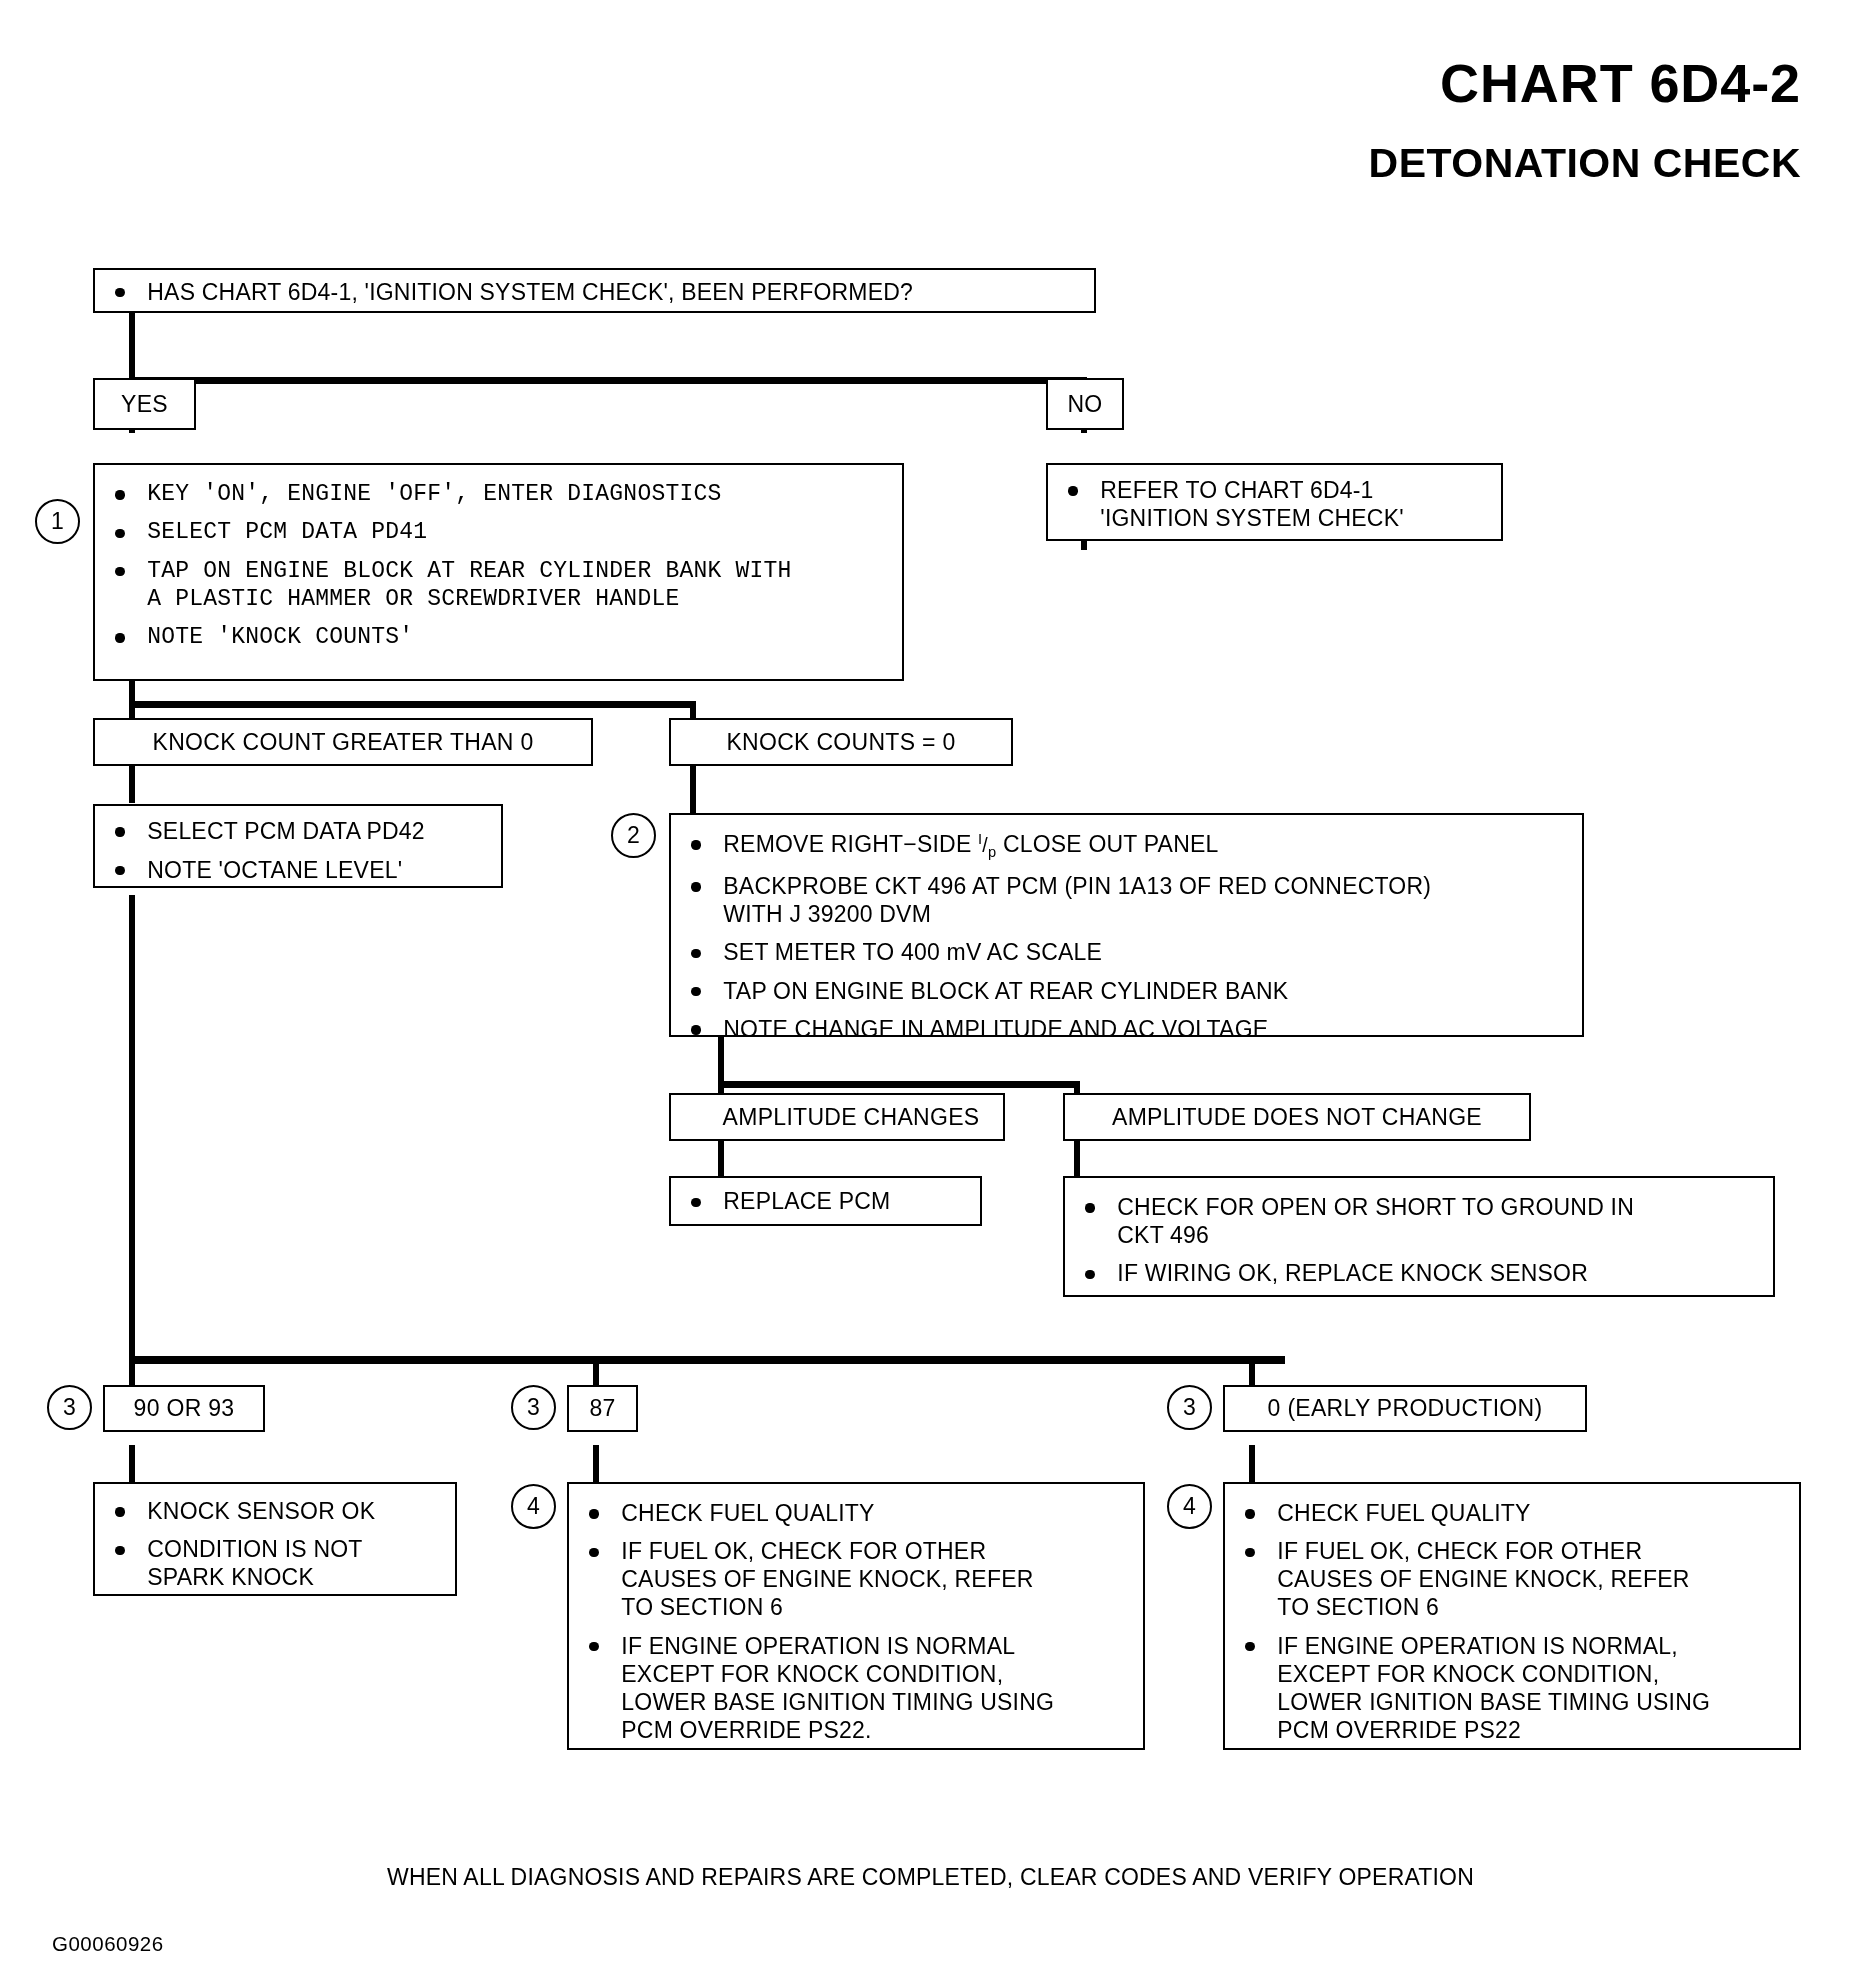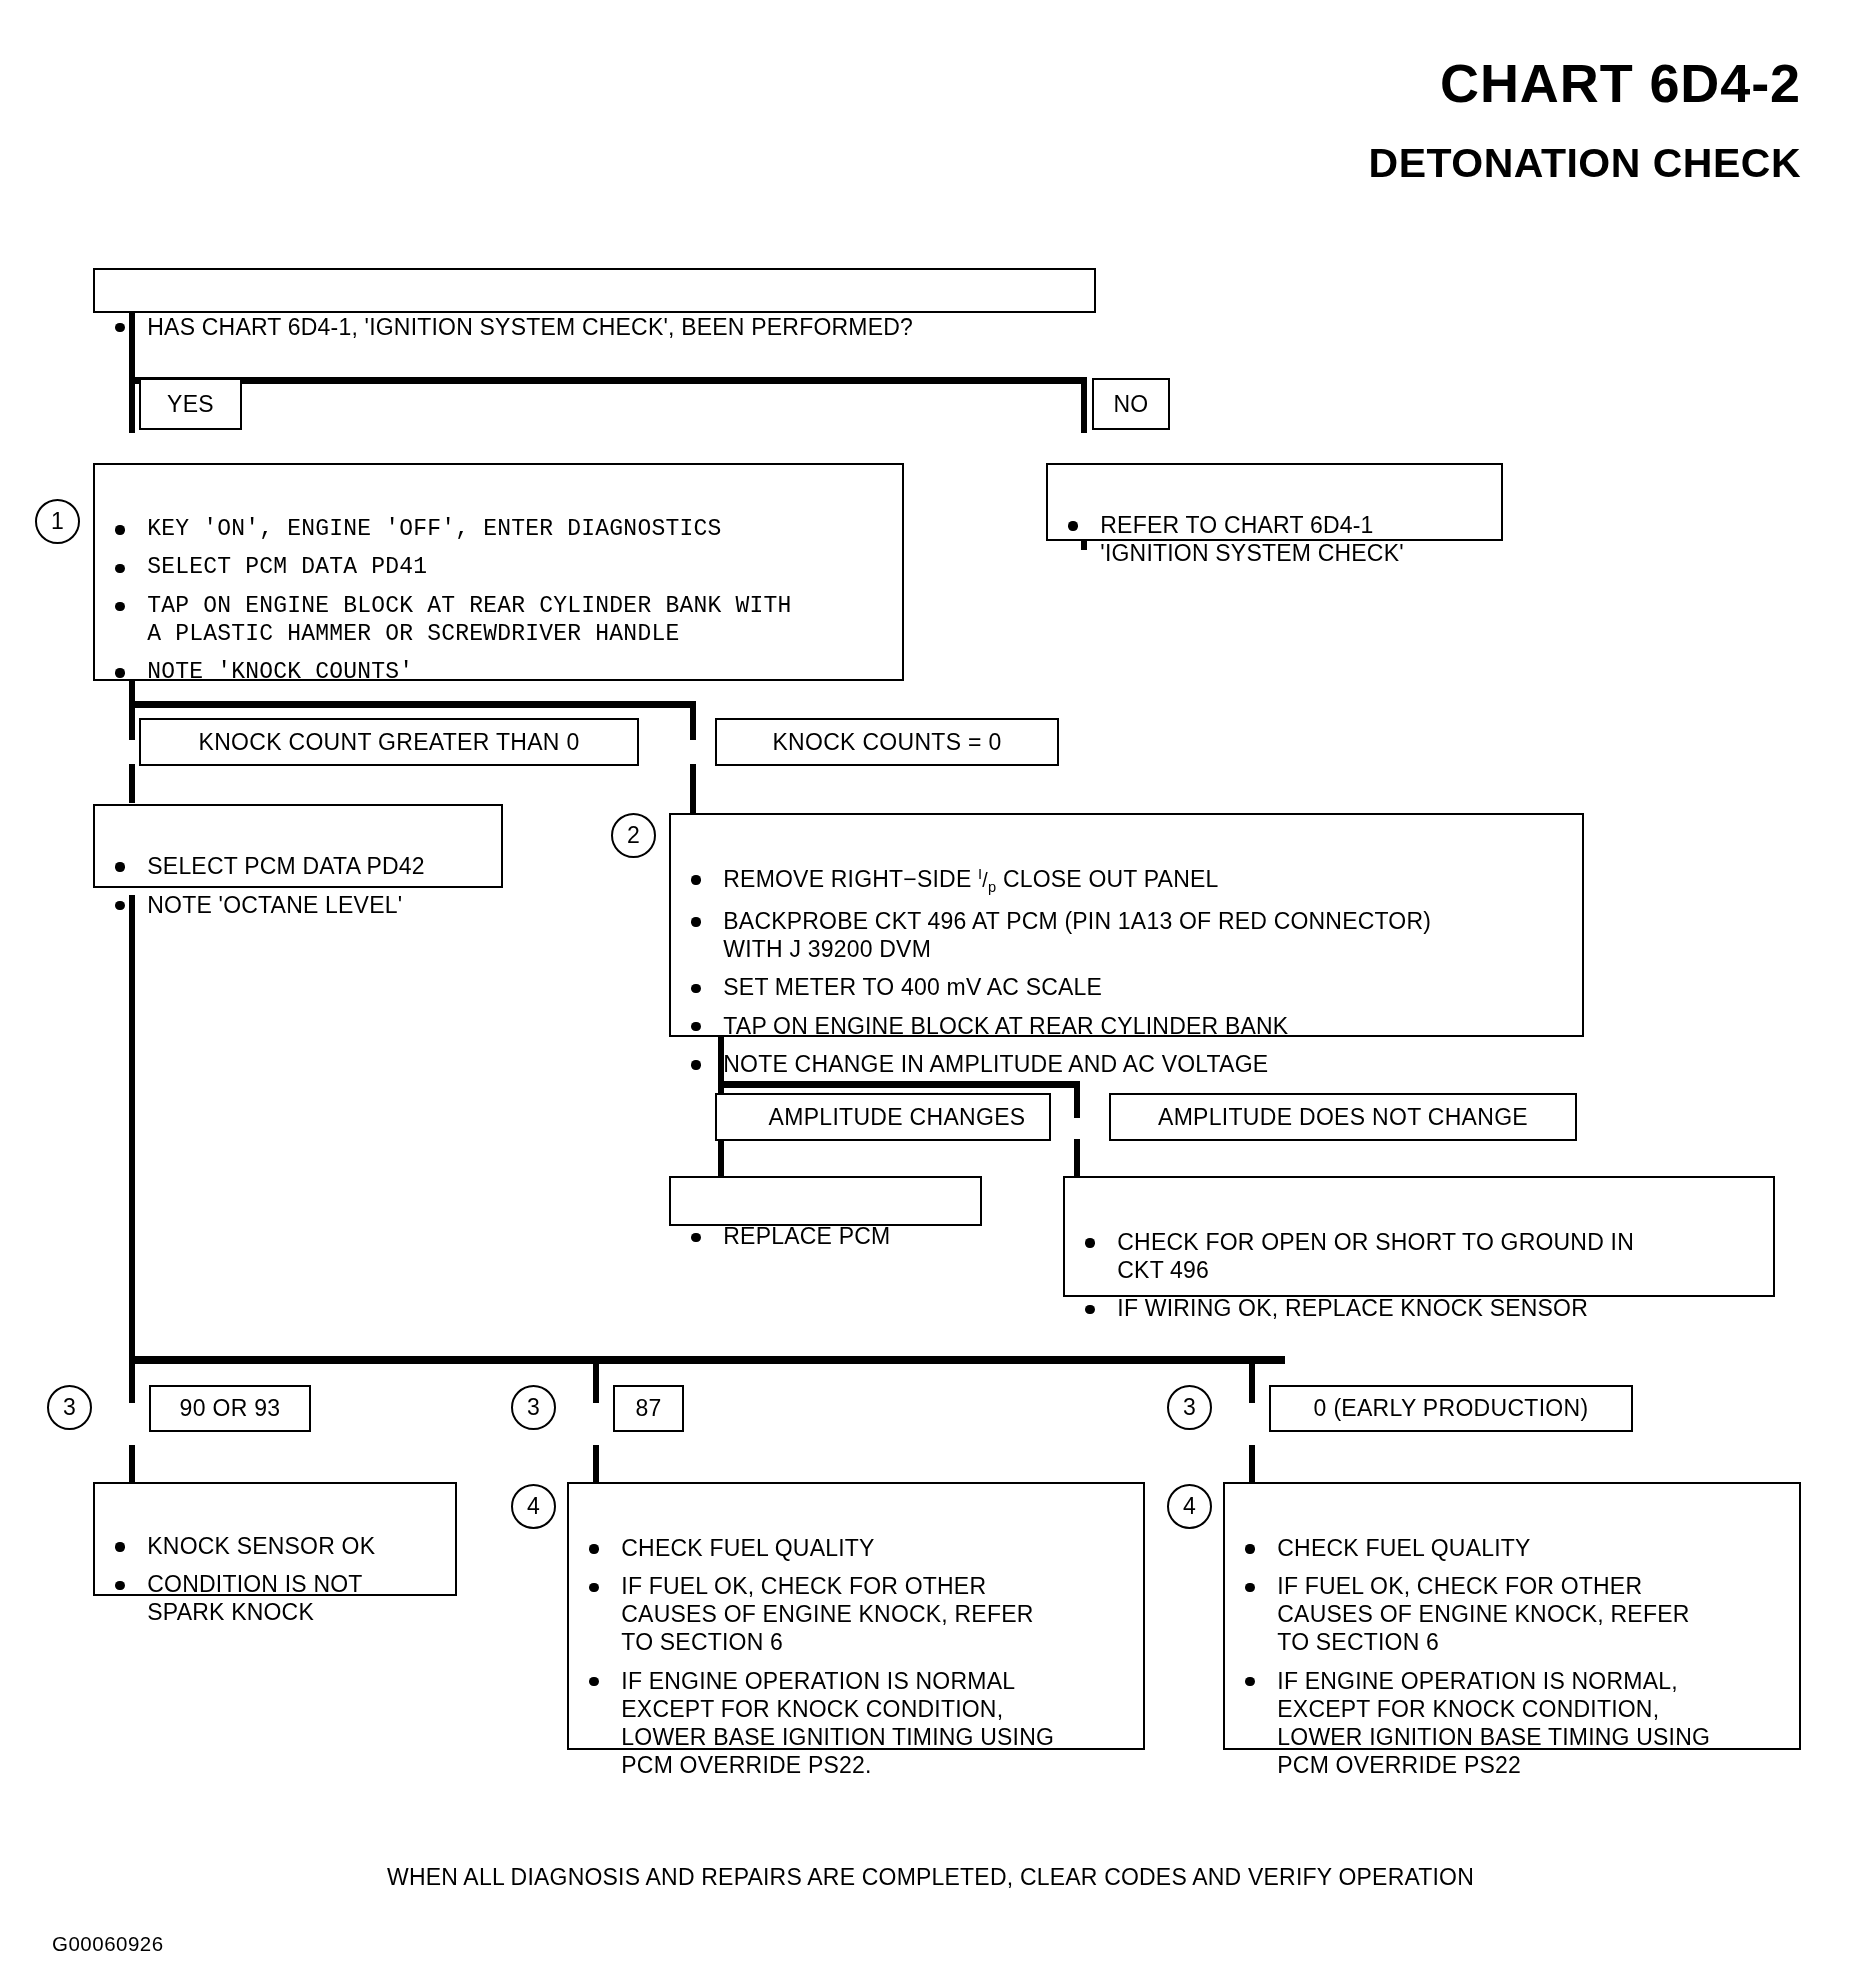--- a/index.html
+++ b/index.html
@@ -68,34 +68,34 @@
   .blist li::before {
     content: "";
     position: absolute;
     left: 11.2px;
     top: 10.3px;
     width: 9.3px;
     height: 9.3px;
     border-radius: 50%;
     background: #000;
   }
-  .box-inner { padding: 15px 13px 15px 9.3px; margin-top: 35px; }
+  .box-inner { padding: 15px 13px 15px 9.3px; }
 
   .label-box {
     display: flex;
     align-items: center;
     justify-content: flex-start;
   }
   .label-text {
     font-size: 23px;
     letter-spacing: 0.3px;
     white-space: nowrap;
     padding: 0 15px;
   }
-  .label-center { justify-content: center; margin-left: 46px; }
+  .label-center { justify-content: center; }
   .label-center .label-text { padding: 0 9.3px; }
 
   
   .ln {
     position: absolute;
     background: #000;
     z-index: 1;
   }
 
   

